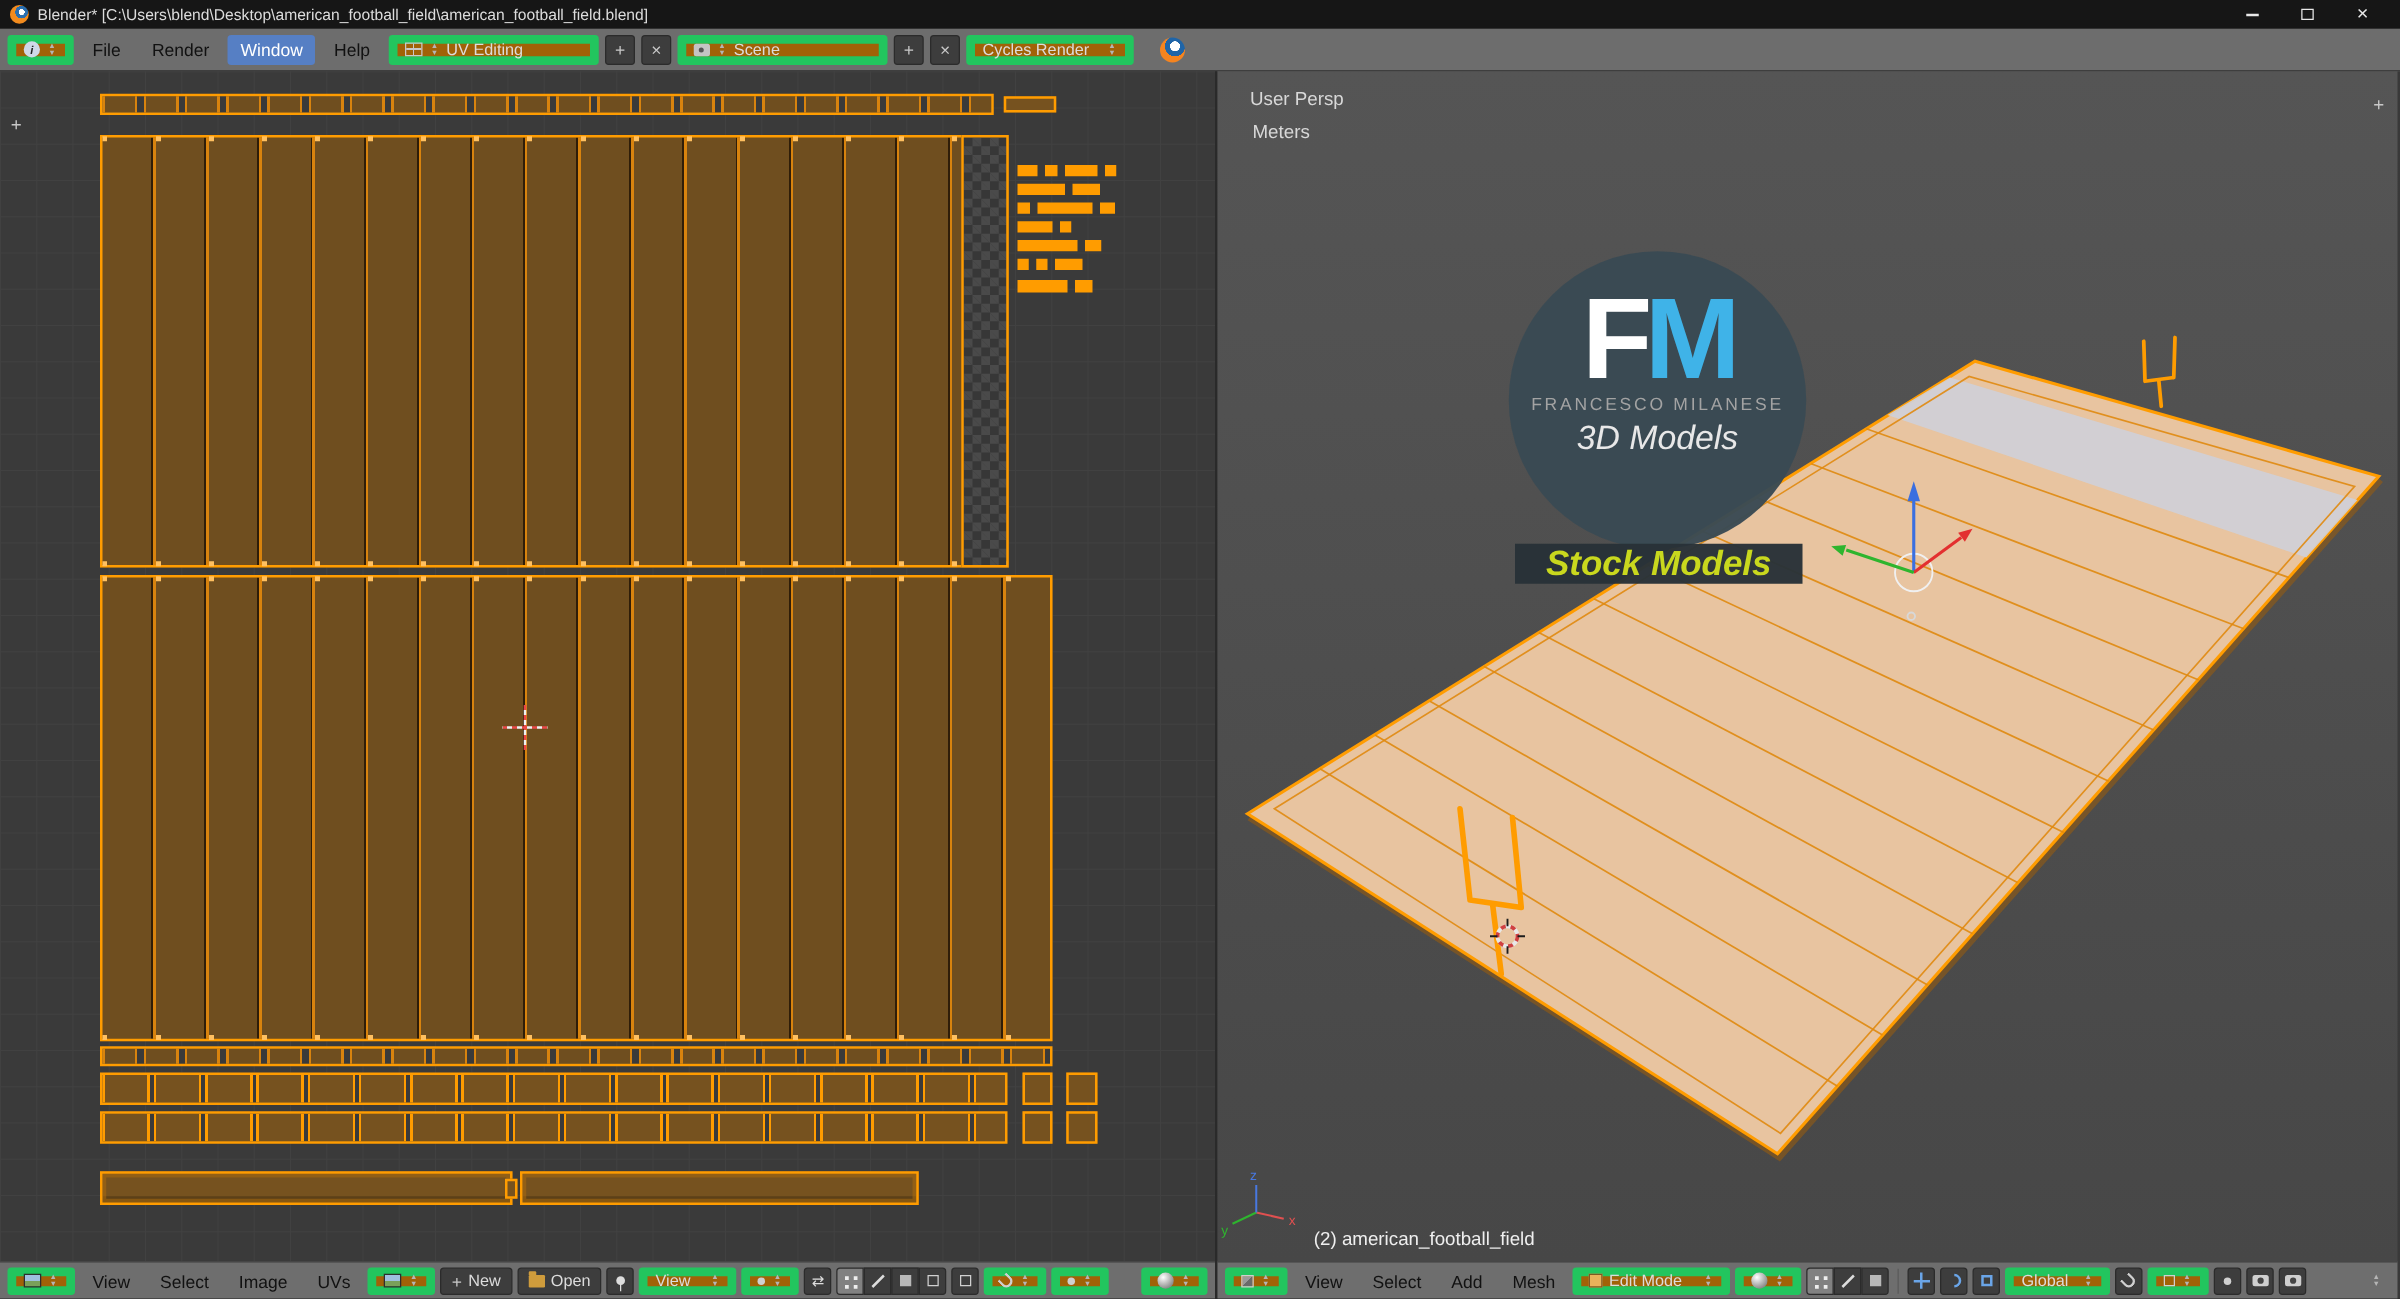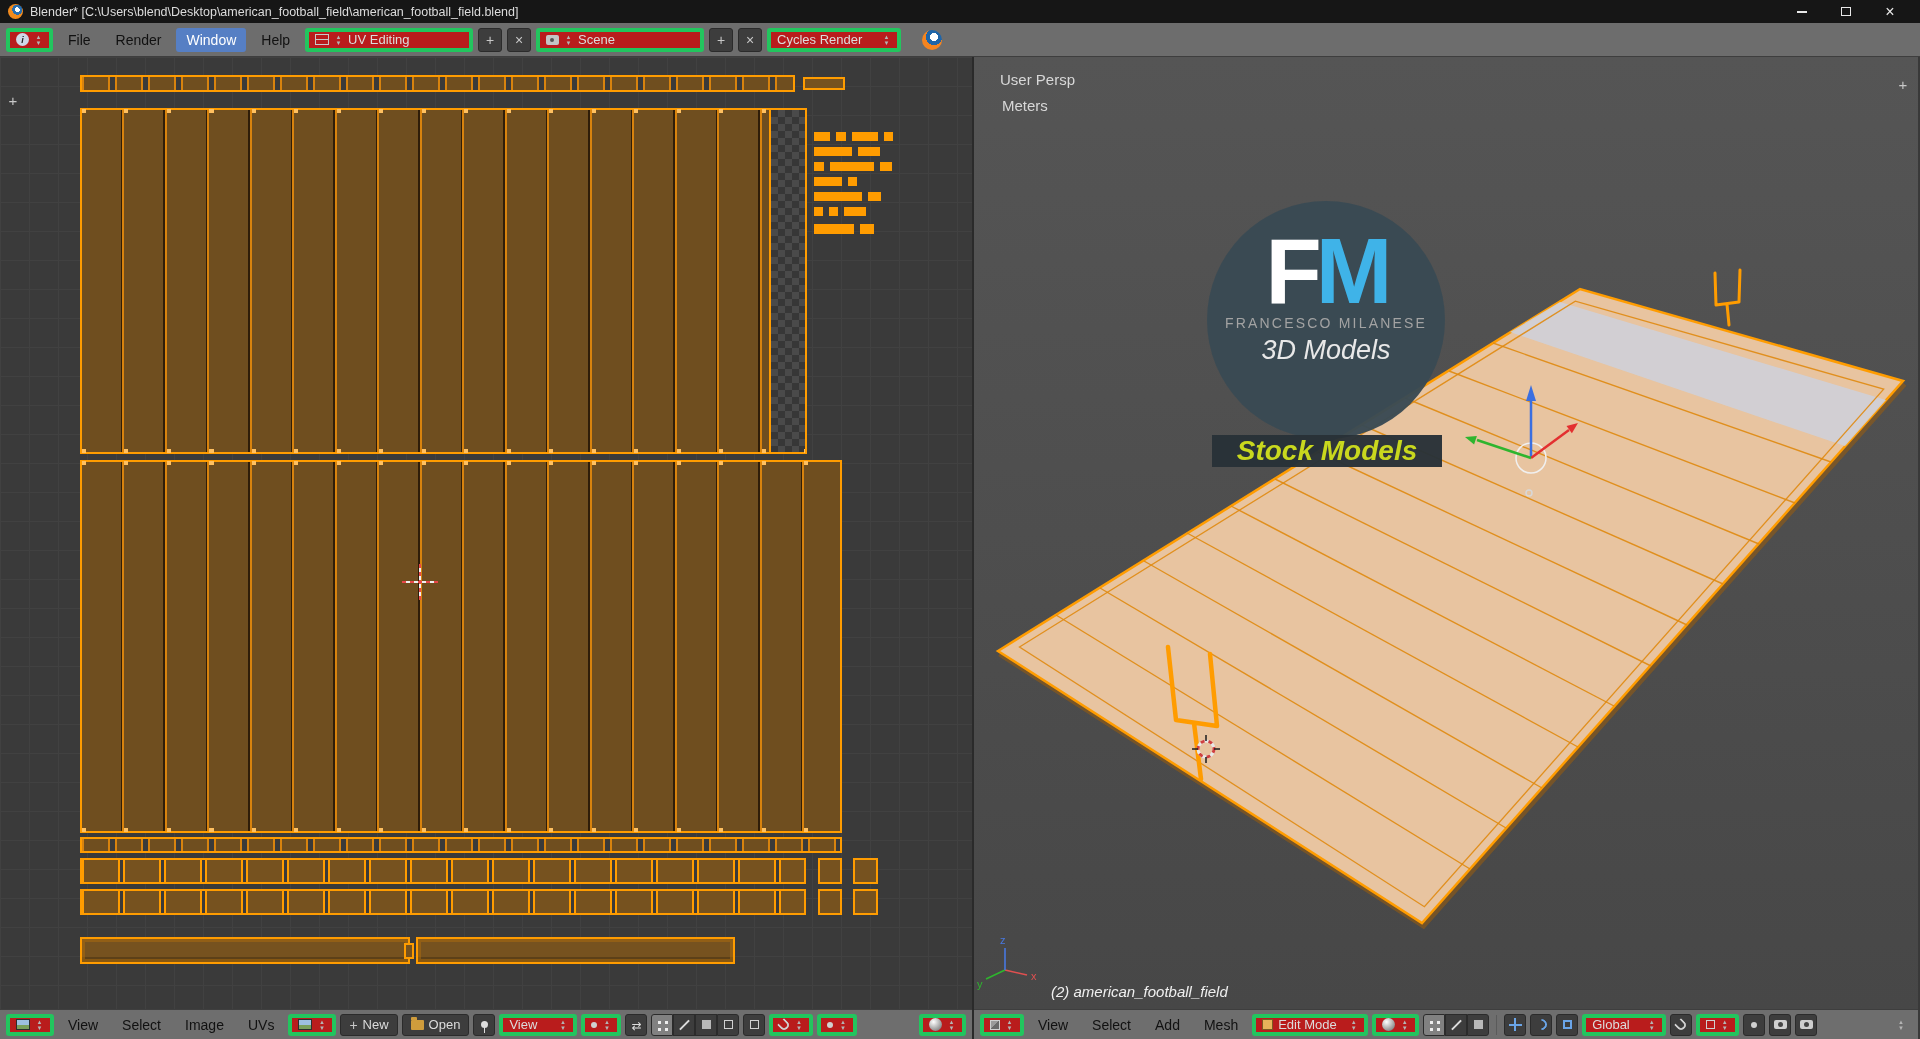--- a/index.html
+++ b/index.html
@@ -16,21 +16,21 @@
   .win-btn { width:44px; height:23px; display:flex; align-items:center; justify-content:center; color:#e8e8e8; }
   .glyph-min { width:10px; height:2px; background:#e8e8e8; }
   .glyph-max { width:10px; height:9px; border:1.5px solid #e8e8e8; }
   .glyph-close::before { content:"×"; font-size:16px; line-height:16px; color:#e8e8e8; }
 
   
   .header { height:34px; background:#6d6d6d; border-bottom:1px solid #3e3e3e;
     display:flex; align-items:center; gap:5px; padding:0 6px; }
   .menu-item { font-size:14px; color:#111; padding:4px 10px; border-radius:3px; white-space:nowrap; }
   .menu-item.active { background:#567fc4; color:#fff; }
-  .dd { background:#b91c1c; border:4px solid #22c55e; border-radius:3px; height:24px;
+  .dd { background:#a16207; border:7px solid #22c55e; border-radius:3px; height:24px;
     display:flex; align-items:center; color:#dcdcdc; font-size:13px; padding:0 6px; gap:5px; white-space:nowrap; }
   .dd-text { color:#dcdcdc; }
   .stepper { width:9px; display:flex; flex-direction:column; align-items:center; justify-content:center; color:#b5b5b5; }
   .stepper::before { content:"▲"; font-size:6px; line-height:6px; }
   .stepper::after  { content:"▼"; font-size:6px; line-height:6px; }
   .sq-btn { width:24px; height:24px; background:#3d3d3d; border:1px solid #2b2b2b; border-radius:3px;
     color:#c8c8c8; display:flex; align-items:center; justify-content:center; font-size:13px; }
   .glyph-plus::before { content:"+"; font-size:14px; color:#c8c8c8; }
   .glyph-x::before { content:"×"; font-size:14px; color:#c8c8c8; }
   .blender-logo { width:20px; height:20px; margin-left:16px; border-radius:50%;
@@ -75,21 +75,21 @@
   .uv-cluster { position:absolute; }
   .uv-bit { position:absolute; background:#ff9c00; }
   .cursor2d { position:absolute; width:36px; height:36px; }
   .c2d-v { position:absolute; left:17px; top:0; width:2px; height:36px;
     background:repeating-linear-gradient(#e84848 0 4px,#f0f0f0 4px 8px); }
   .c2d-h { position:absolute; top:17px; left:0; height:2px; width:36px;
     background:repeating-linear-gradient(90deg,#e84848 0 4px,#f0f0f0 4px 8px); }
 
   
   .v3d-label { position:absolute; color:#d8d8d8; font-size:15px; white-space:nowrap; }
-  .obj-label { position:absolute; color:#efefef; font-size:15px; white-space:nowrap;font-style:italic; }
+  .obj-label { position:absolute; color:#efefef; font-size:15px; white-space:nowrap; }
   .wm-circle { position:absolute; left:233px; top:144px; width:238px; height:238px; border-radius:50%;
     background:rgba(58,74,84,.97); display:flex; flex-direction:column; align-items:center;text-align:center; }
   .wm-fm { margin-top:22px; letter-spacing:-6px; font-weight:bold; font-size:92px; line-height:96px; }
   .wm-f { color:#ffffff; } .wm-m { color:#3fb3e8; }
   .wm-author { color:#a3a3a3; font-size:14px; letter-spacing:2.2px; margin-top:-4px; white-space:nowrap; }
   .wm-sub { color:#e8e8e8; font-size:27px; font-style:italic; margin-top:4px; }
   .wm-badge { position:absolute; left:238px; top:378px; width:230px; height:32px;
     background:rgba(40,50,56,.97); display:flex; align-items:center; justify-content:center; }
   .wm-badge span { color:#c9d81e; font-size:28px; font-weight:bold; font-style:italic; white-space:nowrap; }
 
@@ -407,21 +407,21 @@
 
       <div class="footer">
         <div class="dd">
           <span class="sh-cube3d"></span>
           <span class="stepper"></span>
         </div>
         <span class="menu-item">View</span>
         <span class="menu-item">Select</span>
         <span class="menu-item">Add</span>
         <span class="menu-item">Mesh</span>
-        <div class="dd" style="width:116px">
+        <div class="dd" style="width:126px">
           <span class="sh-cube"></span>
           <span class="dd-text">Edit Mode</span>
           <span class="stepper" style="margin-left:auto"></span>
         </div>
         <div class="dd">
           <span class="sh-sphere"></span>
           <span class="stepper"></span>
         </div>
         <div class="seg">
           <div class="mini icon-btn active">

